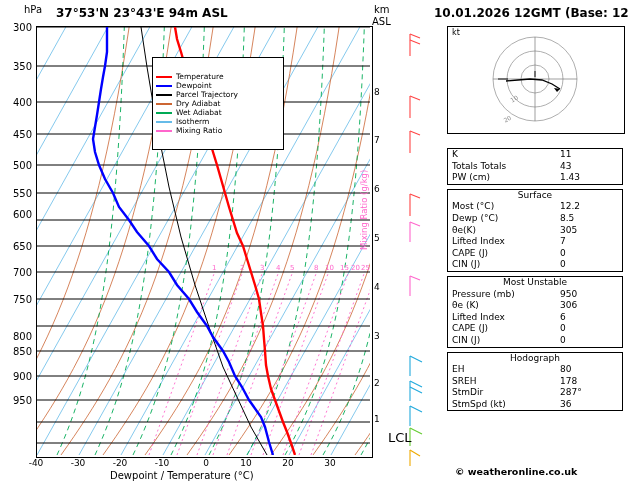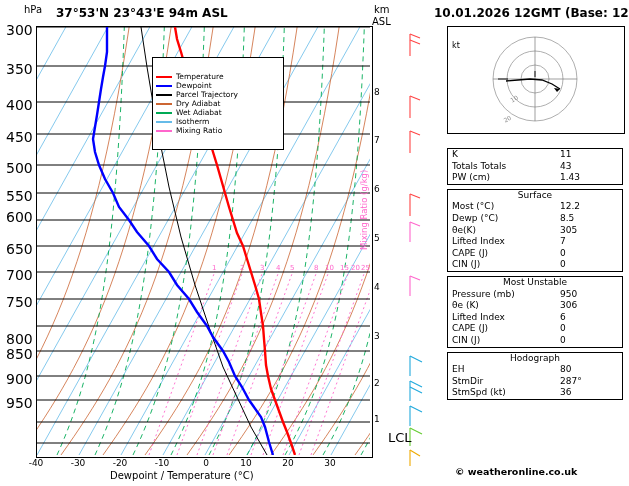--- a/index.html
+++ b/index.html
@@ -12,41 +12,41 @@
   #hdr-hpa{left:24px;top:4px;font-size:10px;color:#000;}
   #hdr-title{left:56px;top:6px;font-size:12px;font-weight:bold;color:#000;}
   #hdr-km{left:374px;top:4px;font-size:10px;color:#000;}
   #hdr-asl{left:372px;top:16px;font-size:10px;color:#000;}
   #hdr-date{left:434px;top:6px;font-size:12px;font-weight:bold;color:#000;}
 
   
   #plot{left:36px;top:26px;width:335px;height:430px;border:1px solid #000;background:#fff;}
   #plotsvg{position:absolute;left:0;top:0;}
 
-  .ylab{font-size:14px;color:#000;text-align:right;width:26px;}
+  .ylab{font-size:10px;color:#000;text-align:right;width:26px;}
   .xlab{font-size:9px;color:#000;text-align:center;width:28px;}
   #xaxis-title{left:110px;top:470px;font-size:10px;color:#000;}
 
   
   #legend{left:115px;top:30px;width:124px;font-size:7.5px;background:#fff;border:1px solid #000;padding:14px 3px;}
   #legend .row{display:flex;align-items:center;height:9px;}
   #legend .swatch{width:16px;height:0;border-top-width:2px;border-top-style:solid;margin-right:4px;}
   #legend .lbl{color:#000;line-height:9px;}
 
   
   #kmaxis{left:372px;top:26px;width:24px;height:430px;}
   .kmtick{font-size:9px;color:#000;position:absolute;}
   #lcl-lbl{left:388px;top:430px;font-size:13px;color:#000;}
 
   
   #mixlabel{left:359px;top:250px;font-size:8.5px;color:#ff66cc;transform:rotate(-90deg);transform-origin:left top;white-space:nowrap;}
 
   
   #hodo{left:447px;top:26px;width:176px;height:106px;border:1px solid #000;background:#fff;}
-  #hodo-kt{left:452px;top:28px;font-size:8px;color:#000;margin-top:13px;}
+  #hodo-kt{left:452px;top:28px;font-size:8px;color:#000;}
 
   
   #info{left:447px;top:148px;width:176px;font-size:9px;color:#000;}
   .tbl{border:1px solid #000;margin-bottom:4px;background:#fff;}
   .trow{display:flex;justify-content:space-between;padding:0 4px;line-height:11.6px;height:11.6px;}
   .trow .k{white-space:pre;}
   .trow .v{white-space:pre;text-align:left;width:58px;}
   .thead{text-align:center;line-height:11.6px;height:11.6px;}
 
   
@@ -367,20 +367,24 @@
         </div>
   </div>
 
   <div class="tbl">
     <div class="thead">Hodograph</div>
     <div class="trow">
           <span class="k">EH</span>
           <span class="v">80</span>
         </div>
     <div class="trow">
+          <span class="k">SREH</span>
+          <span class="v">178</span>
+        </div>
+    <div class="trow">
           <span class="k">StmDir</span>
           <span class="v">287°</span>
         </div>
     <div class="trow">
           <span class="k">StmSpd (kt)</span>
           <span class="v">36</span>
         </div>
   </div>
 
 </div>

